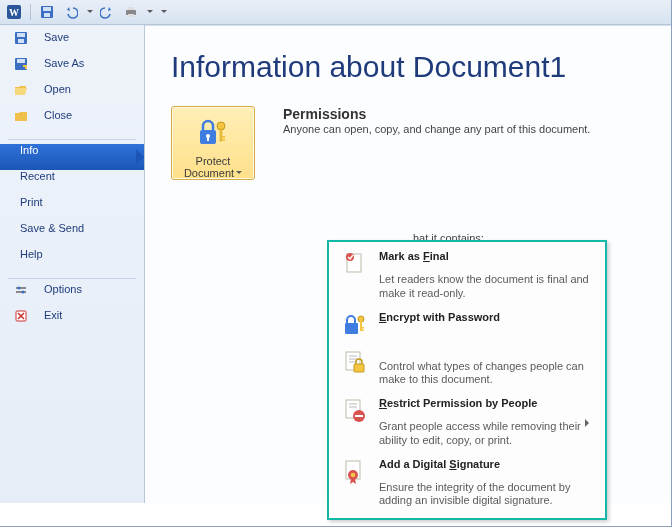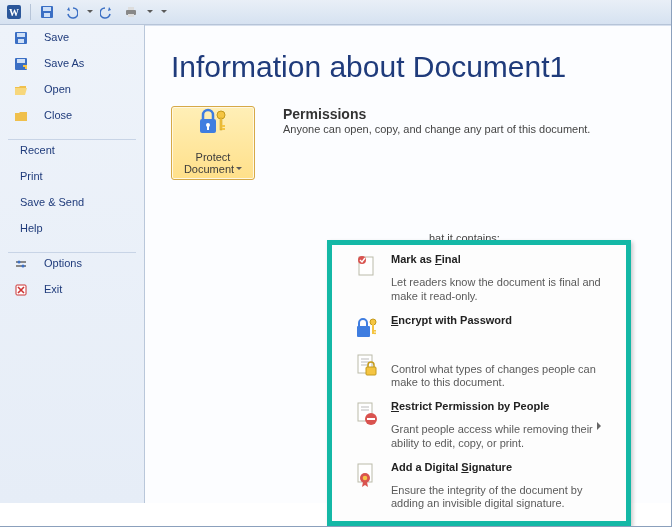--- a/index.html
+++ b/index.html
@@ -13,26 +13,26 @@
 .body{display:flex;height:calc(100% - 48px)}
 .sidebar{width:144px;background:linear-gradient(#eef3fa,#e6edf7);border-right:1px solid #b9c7da;padding-top:6px;display:flex;flex-direction:column}
 .side-item{height:26px;display:flex;align-items:flex-start;padding-left:14px;gap:16px;cursor:pointer;color:#1f3b7b}
 .side-item.selected{background:linear-gradient(#2f72d8,#1b56b6);color:#fff;position:relative}
 .side-item.selected::after{content:"";position:absolute;right:-8px;top:50%;margin-top:-8px;border:8px solid transparent;border-left-color:#1b56b6}
 .side-sep{height:1px;background:#c8d4e6;margin:4px 8px}
 .side-item.plain{padding-left:20px}
 .content{flex:1;background:#fcfdff;position:relative;padding:24px 20px 0 26px;border-top:1px solid #d7e0ee}
 h1{font-size:30px;font-weight:400;color:#1f3b7b;margin:0 0 22px 0}
 .row{display:flex;align-items:flex-start;gap:28px;margin-bottom:30px}
-.bigbtn{width:82px;height:72px;background:linear-gradient(#ffefb7,#ffe08a);border:1px solid #d6a947;border-radius:3px;display:flex;flex-direction:column;align-items:center;justify-content:flex-start;gap:14px;cursor:pointer;color:#3b3b3b;box-shadow:inset 0 0 0 1px #fff8e3}
+.bigbtn{width:82px;height:72px;background:linear-gradient(#ffefb7,#ffe08a);border:1px solid #d6a947;border-radius:3px;display:flex;flex-direction:column;align-items:center;justify-content:flex-end;gap:7px;cursor:pointer;color:#3b3b3b;box-shadow:inset 0 0 0 1px #fff8e3}
 .bigbtn-label{font-size:11px;text-align:center;line-height:1.1}
 .drop-tri{display:inline-block;margin-left:2px;border:3px solid transparent;border-top-color:#5a5a5a;vertical-align:middle}
 .section-title{font-size:14px;font-weight:700;color:#333;margin:0 0 0 0}
 .section-desc{font-size:11px;color:#444;line-height:1.4}
-.menu{position:absolute;left:182px;top:214px;width:264px;background:#fdfdfd;border:5px solid #14b8a6;box-shadow:2px 2px 4px rgba(0,0,0,.2);padding:4px 15px}
+.menu{position:absolute;left:182px;top:214px;width:264px;background:#fdfdfd;border:2px solid #14b8a6;box-shadow:2px 2px 4px rgba(0,0,0,.2);padding:4px 6px}
 .menu-item{display:flex;gap:10px;padding:4px 8px 6px 6px;cursor:pointer;position:relative}
 .mi-icon{width:28px;height:28px;flex-shrink:0;display:flex;align-items:center;justify-content:center}
 .mi-text{flex:1}
 .mi-title{font-weight:600;font-size:11px;color:#222}
 .mi-title .ul{text-decoration:underline}
 .mi-desc{font-size:11px;color:#5a5a5a;line-height:1.25;margin-top:11px}
 .submenu-arrow{position:absolute;right:6px;top:50%;margin-top:-4px;border:4px solid transparent;border-left-color:#666}
 .behind-text{position:absolute;color:#444;font-size:11px;line-height:1.5}
 svg{display:block}
 </style>
@@ -114,20 +114,23 @@
     </div>
     <div class="side-item">
       <span>
             <svg width="14" height="14">
               <path d="M1 4h4l1-1h7v9H1z" fill="#f0c04c"></path>
             </svg>
           </span>
       <span>Close</span>
     </div>
     <div class="side-sep"></div>
+    <div class="side-item plain selected">
+      <span>Info</span>
+    </div>
     <div class="side-item plain">
       <span>Recent</span>
     </div>
     <div class="side-item plain">
       <span>Print</span>
     </div>
     <div class="side-item plain">
       <span>Save &amp; Send</span>
     </div>
     <div class="side-item plain">
@@ -177,21 +180,21 @@
           <span>Protect</span><br>
           <span>Document</span><span class="drop-tri"></span>
         </div>
       </div>
       <div>
         <div class="section-title">Permissions</div>
         <div class="section-desc">Anyone can open, copy, and change any part of this document.</div>
       </div>
     </div>
 
-    <div class="behind-text" style="left:284px;top:204px">hat it contains:</div>
+    <div class="behind-text" style="left:268px;top:204px">hat it contains:</div>
     <div class="behind-text" style="left:284px;top:222px">uthor's name</div>
     <div class="behind-text" style="left:284px;top:344px">ons of this file.</div>
 
     <div class="menu">
       <div class="menu-item">
         <div class="mi-icon">
               <svg width="26" height="26">
                 <rect x="5" y="3" width="14" height="18" fill="#fff" stroke="#bba"></rect>
                 <circle cx="8" cy="6" r="4" fill="#d9534f"></circle>
                 <path d="M6 6l2 2 3-4" stroke="#fff" stroke-width="1.4" fill="none"></path>

